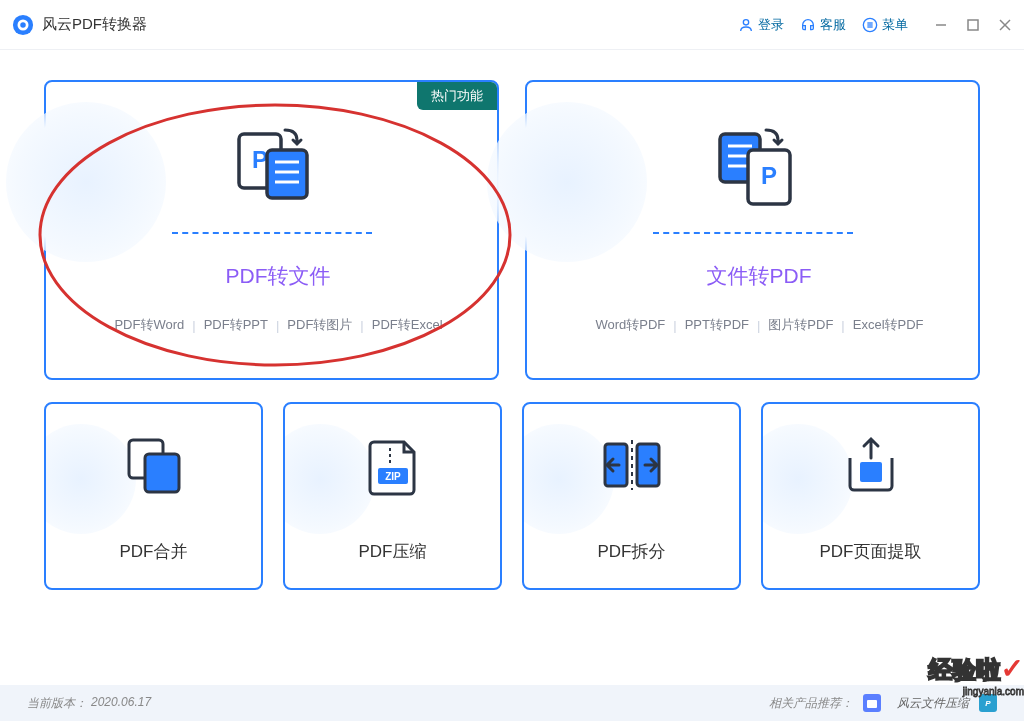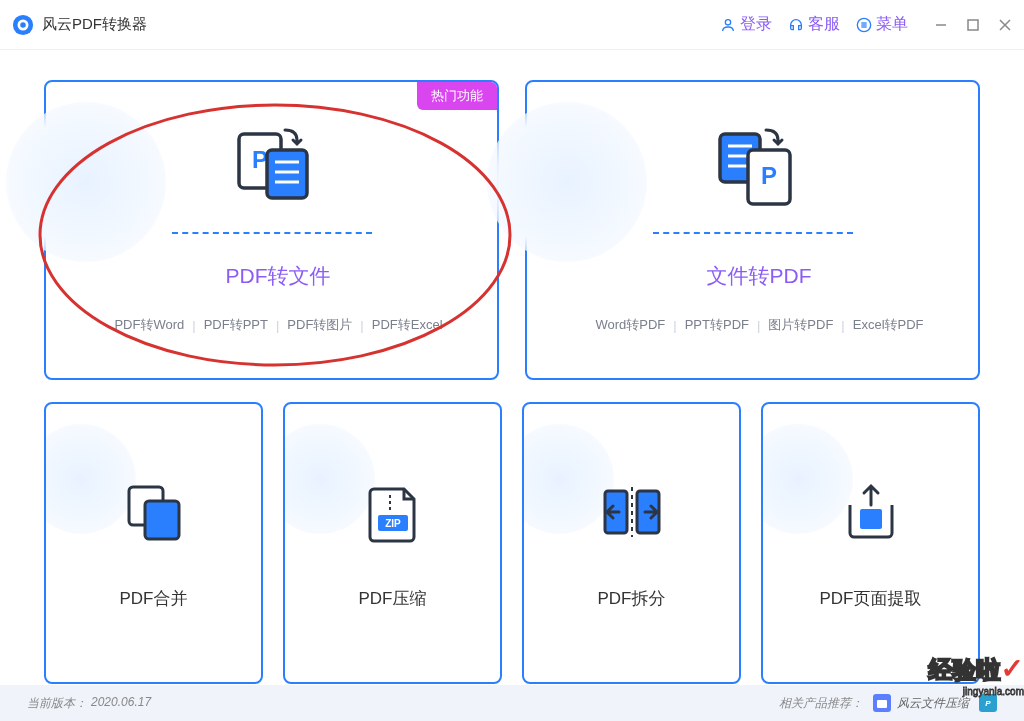--- a/index.html
+++ b/index.html
@@ -41,22 +41,22 @@
     .titlebar-right {
       display: flex;
       align-items: center;
       gap: 16px;
     }
     
     .tb-item {
       display: flex;
       align-items: center;
       gap: 4px;
-      color: #8b5cf6;
-      font-size: 16px;
+      color: #0369a1;
+      font-size: 13px;
       cursor: pointer;
     }
     
     .tb-icon {
       width: 16px;
       height: 16px;
     }
     
     .window-controls {
       display: flex;
@@ -111,21 +111,21 @@
       width: 90px;
       height: 90px;
       position: relative;
       z-index: 2;
     }
     
     .hot-badge {
       position: absolute;
       top: 0;
       right: 0;
-      background: #d946ef;
+      background: #0f766e;
       color: #fff;
       font-size: 13px;
       padding: 5px 14px;
       border-radius: 0 6px 0 6px;
     }
     
     .divider-dash {
       width: 200px;
       border-top: 2px dashed #2a7fff;
       margin: 20px 0 28px;
@@ -160,21 +160,21 @@
     .row-bottom {
       display: flex;
       gap: 20px;
       margin-top: 22px;
     }
     
     .card-small {
       flex: 1;
       border: 2px solid #2a7fff;
       border-radius: 8px;
-      height: 282px;
+      height: 188px;
       display: flex;
       flex-direction: column;
       align-items: center;
       justify-content: center;
       cursor: pointer;
       position: relative;
       overflow: hidden;
     }
     
     .sm-bg {
@@ -226,21 +226,21 @@
     .footer-right {
       display: flex;
       align-items: center;
       gap: 10px;
       margin-left: 36px;
     }
     
     .footer-prod {
       display: flex;
       align-items: center;
-      gap: 6px;
+      gap: 16px;
       color: #666;
     }
     
     .prod-icon {
       width: 18px;
       height: 18px;
       border-radius: 3px;
       display: flex;
       align-items: center;
       justify-content: center;

